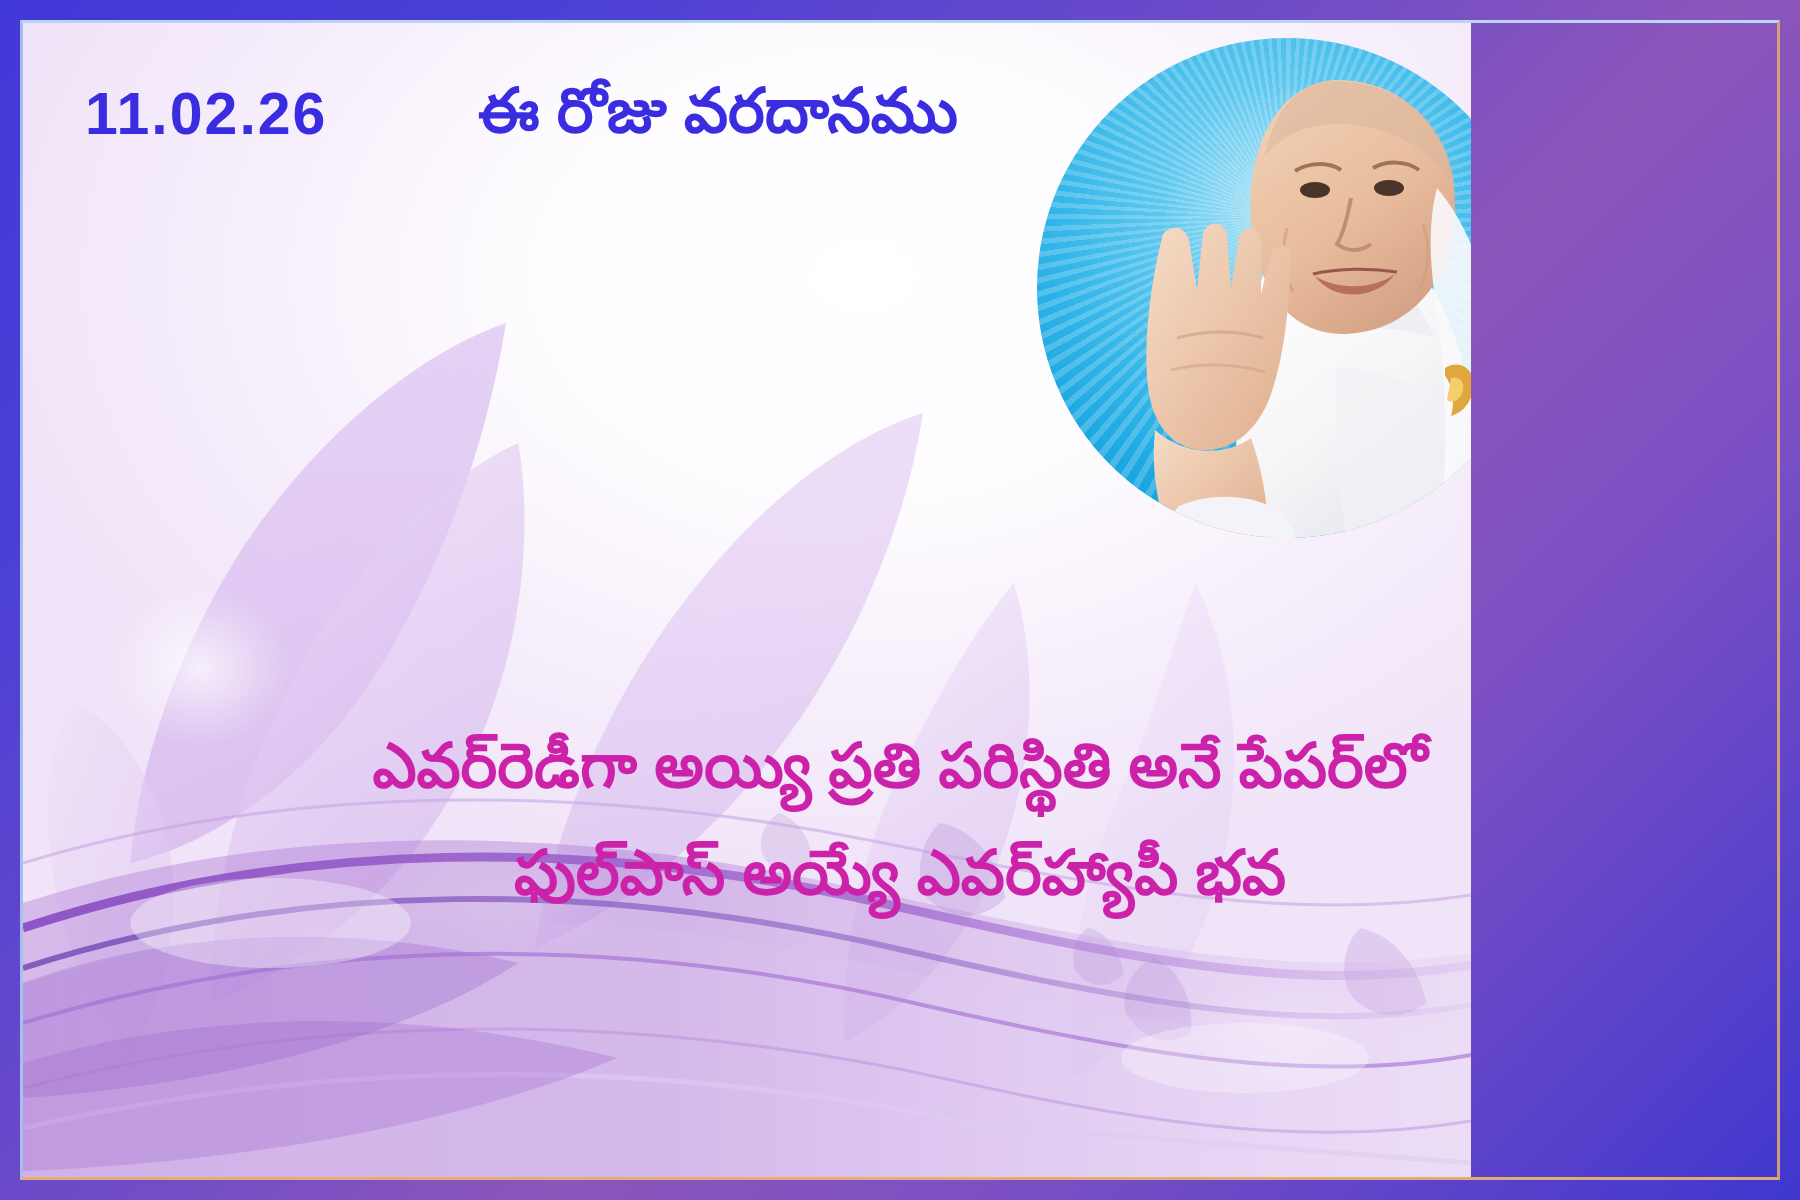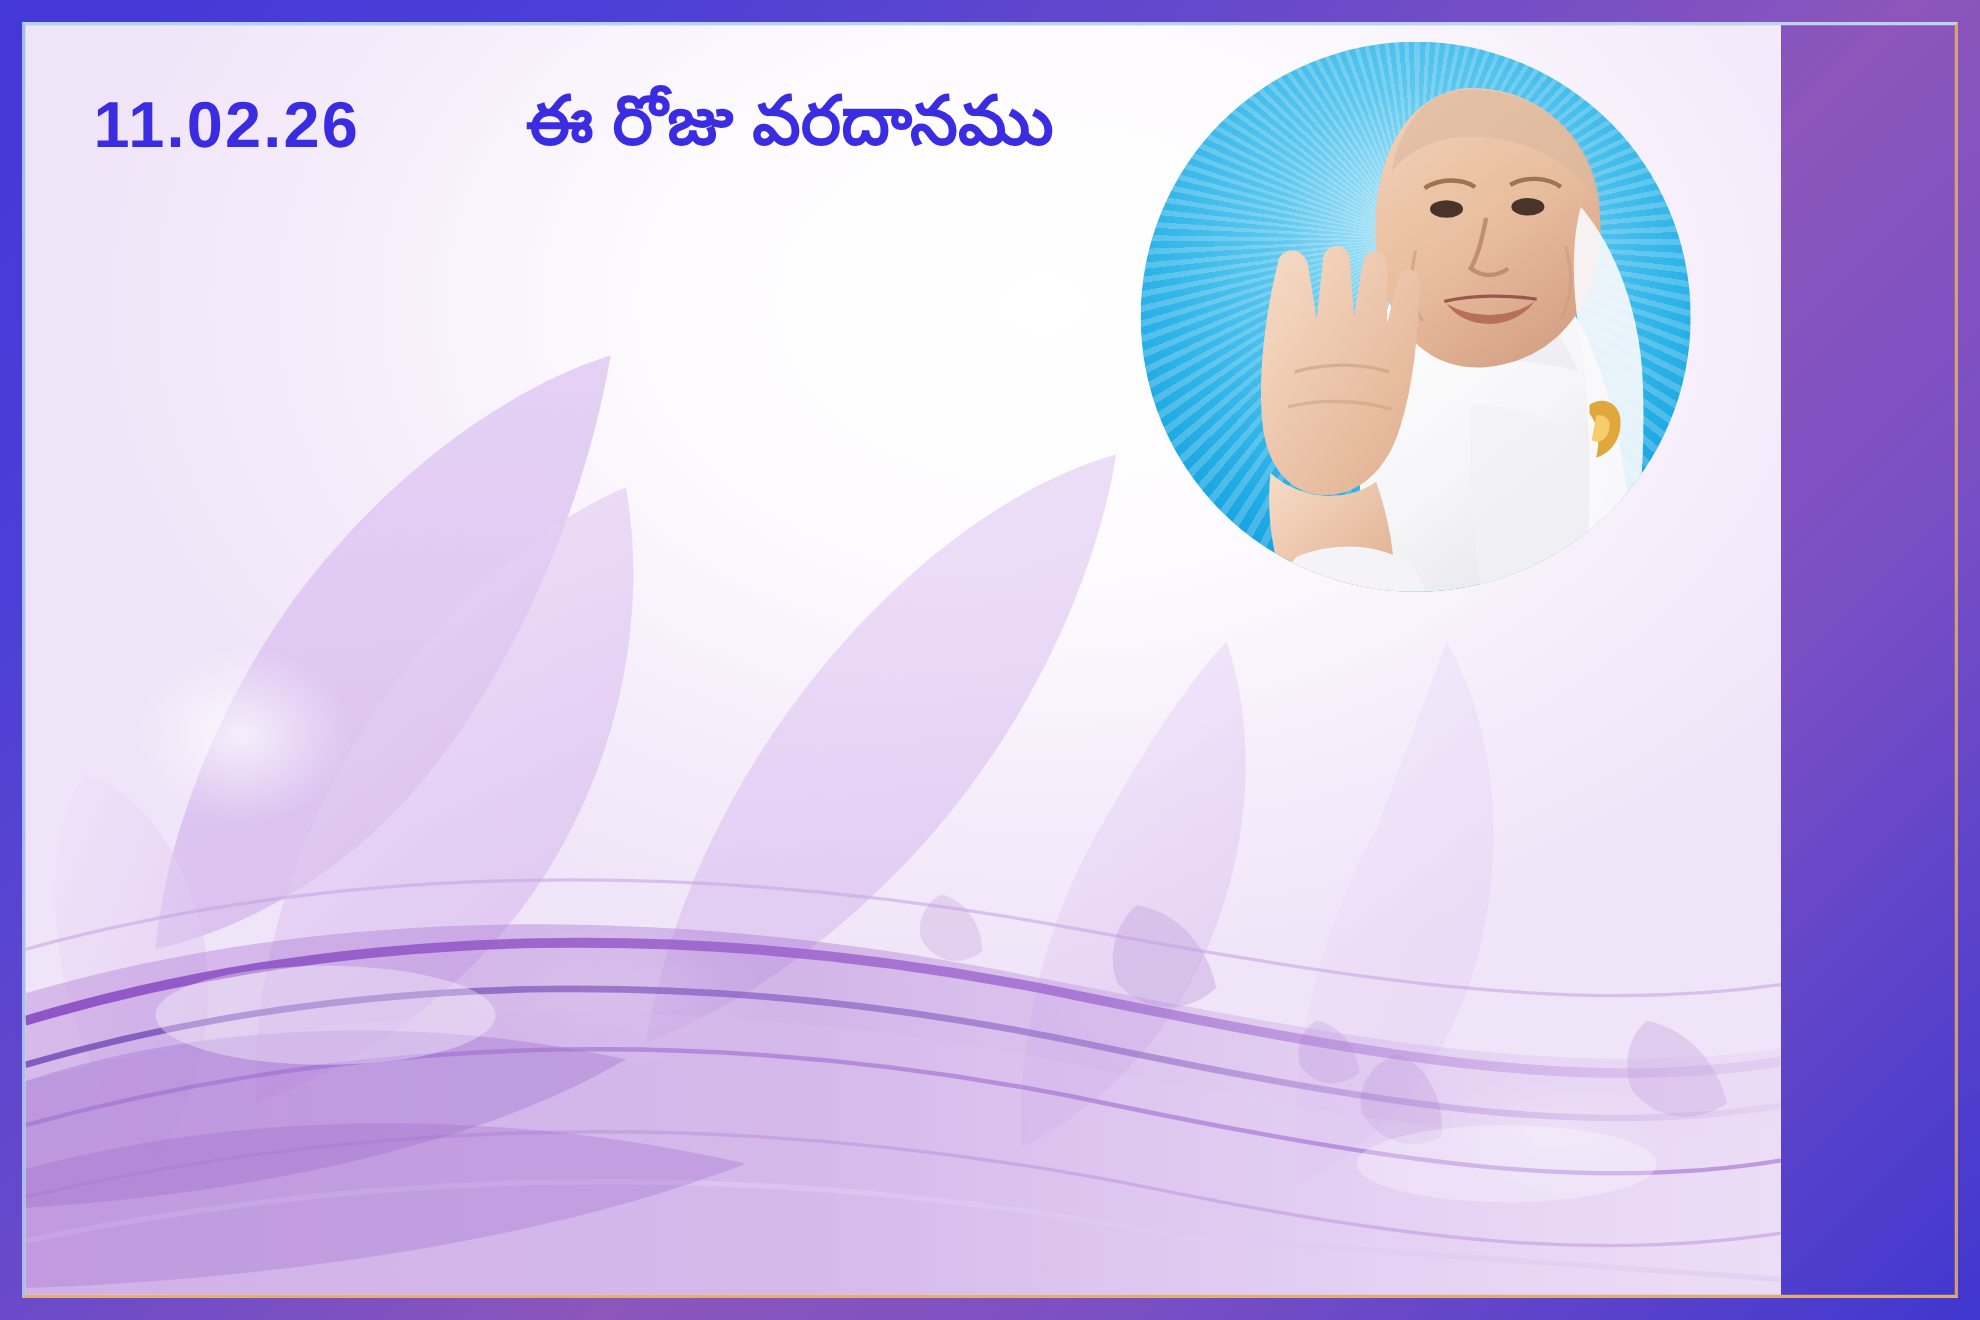--- a/index.html
+++ b/index.html
@@ -41,21 +41,21 @@
     border-bottom: 3px solid rgba(240, 185, 110, 0.9);
     z-index: 6;
     pointer-events: none;
   }
 
   
   #canvas {
     position: absolute;
     left: 23px;
     top: 23px;
-    width: 1596px;
+    width: 1448px;
     height: 1154px;
     overflow: hidden;
     background:
       radial-gradient(ellipse 900px 620px at 58% 22%, #ffffff 0%, #fdfbfe 40%, #f6eefb 70%, #f0e4f8 100%),
       linear-gradient(160deg, #fbf7fd 0%, #f3e8fa 55%, #eadcf6 100%);
   }
 
   .layer { position: absolute; left: 0; top: 0; width: 100%; height: 100%; }
 
   
@@ -292,17 +292,21 @@
 
         <path d="M 142 468 C 176 454 216 456 244 474 C 254 486 258 494 258 500
                  L 130 500 C 130 488 134 476 142 468 Z" fill="#f4f4f8"></path>
 
         <path d="M 408 330 C 420 322 434 328 436 342 C 438 360 428 374 414 378
                  C 418 364 416 348 408 338 Z" fill="#e0a83c"></path>
         <path d="M 414 340 C 422 338 428 344 426 352 C 424 362 416 366 410 362 Z" fill="#f5cd6a"></path>
       </svg>
     </div>
 
+    <div id="body-block">
+      <div class="bodyline">ఎవర్‌రెడీగా అయ్యి ప్రతి పరిస్థితి అనే పేపర్‌లో</div>
+      <div class="bodyline">ఫుల్‌పాస్ అయ్యే ఎవర్‌హ్యాపీ భవ</div>
+    </div>
 
   </div>
 
   <div id="bevel"></div>
 </div>
 
 </body></html>

